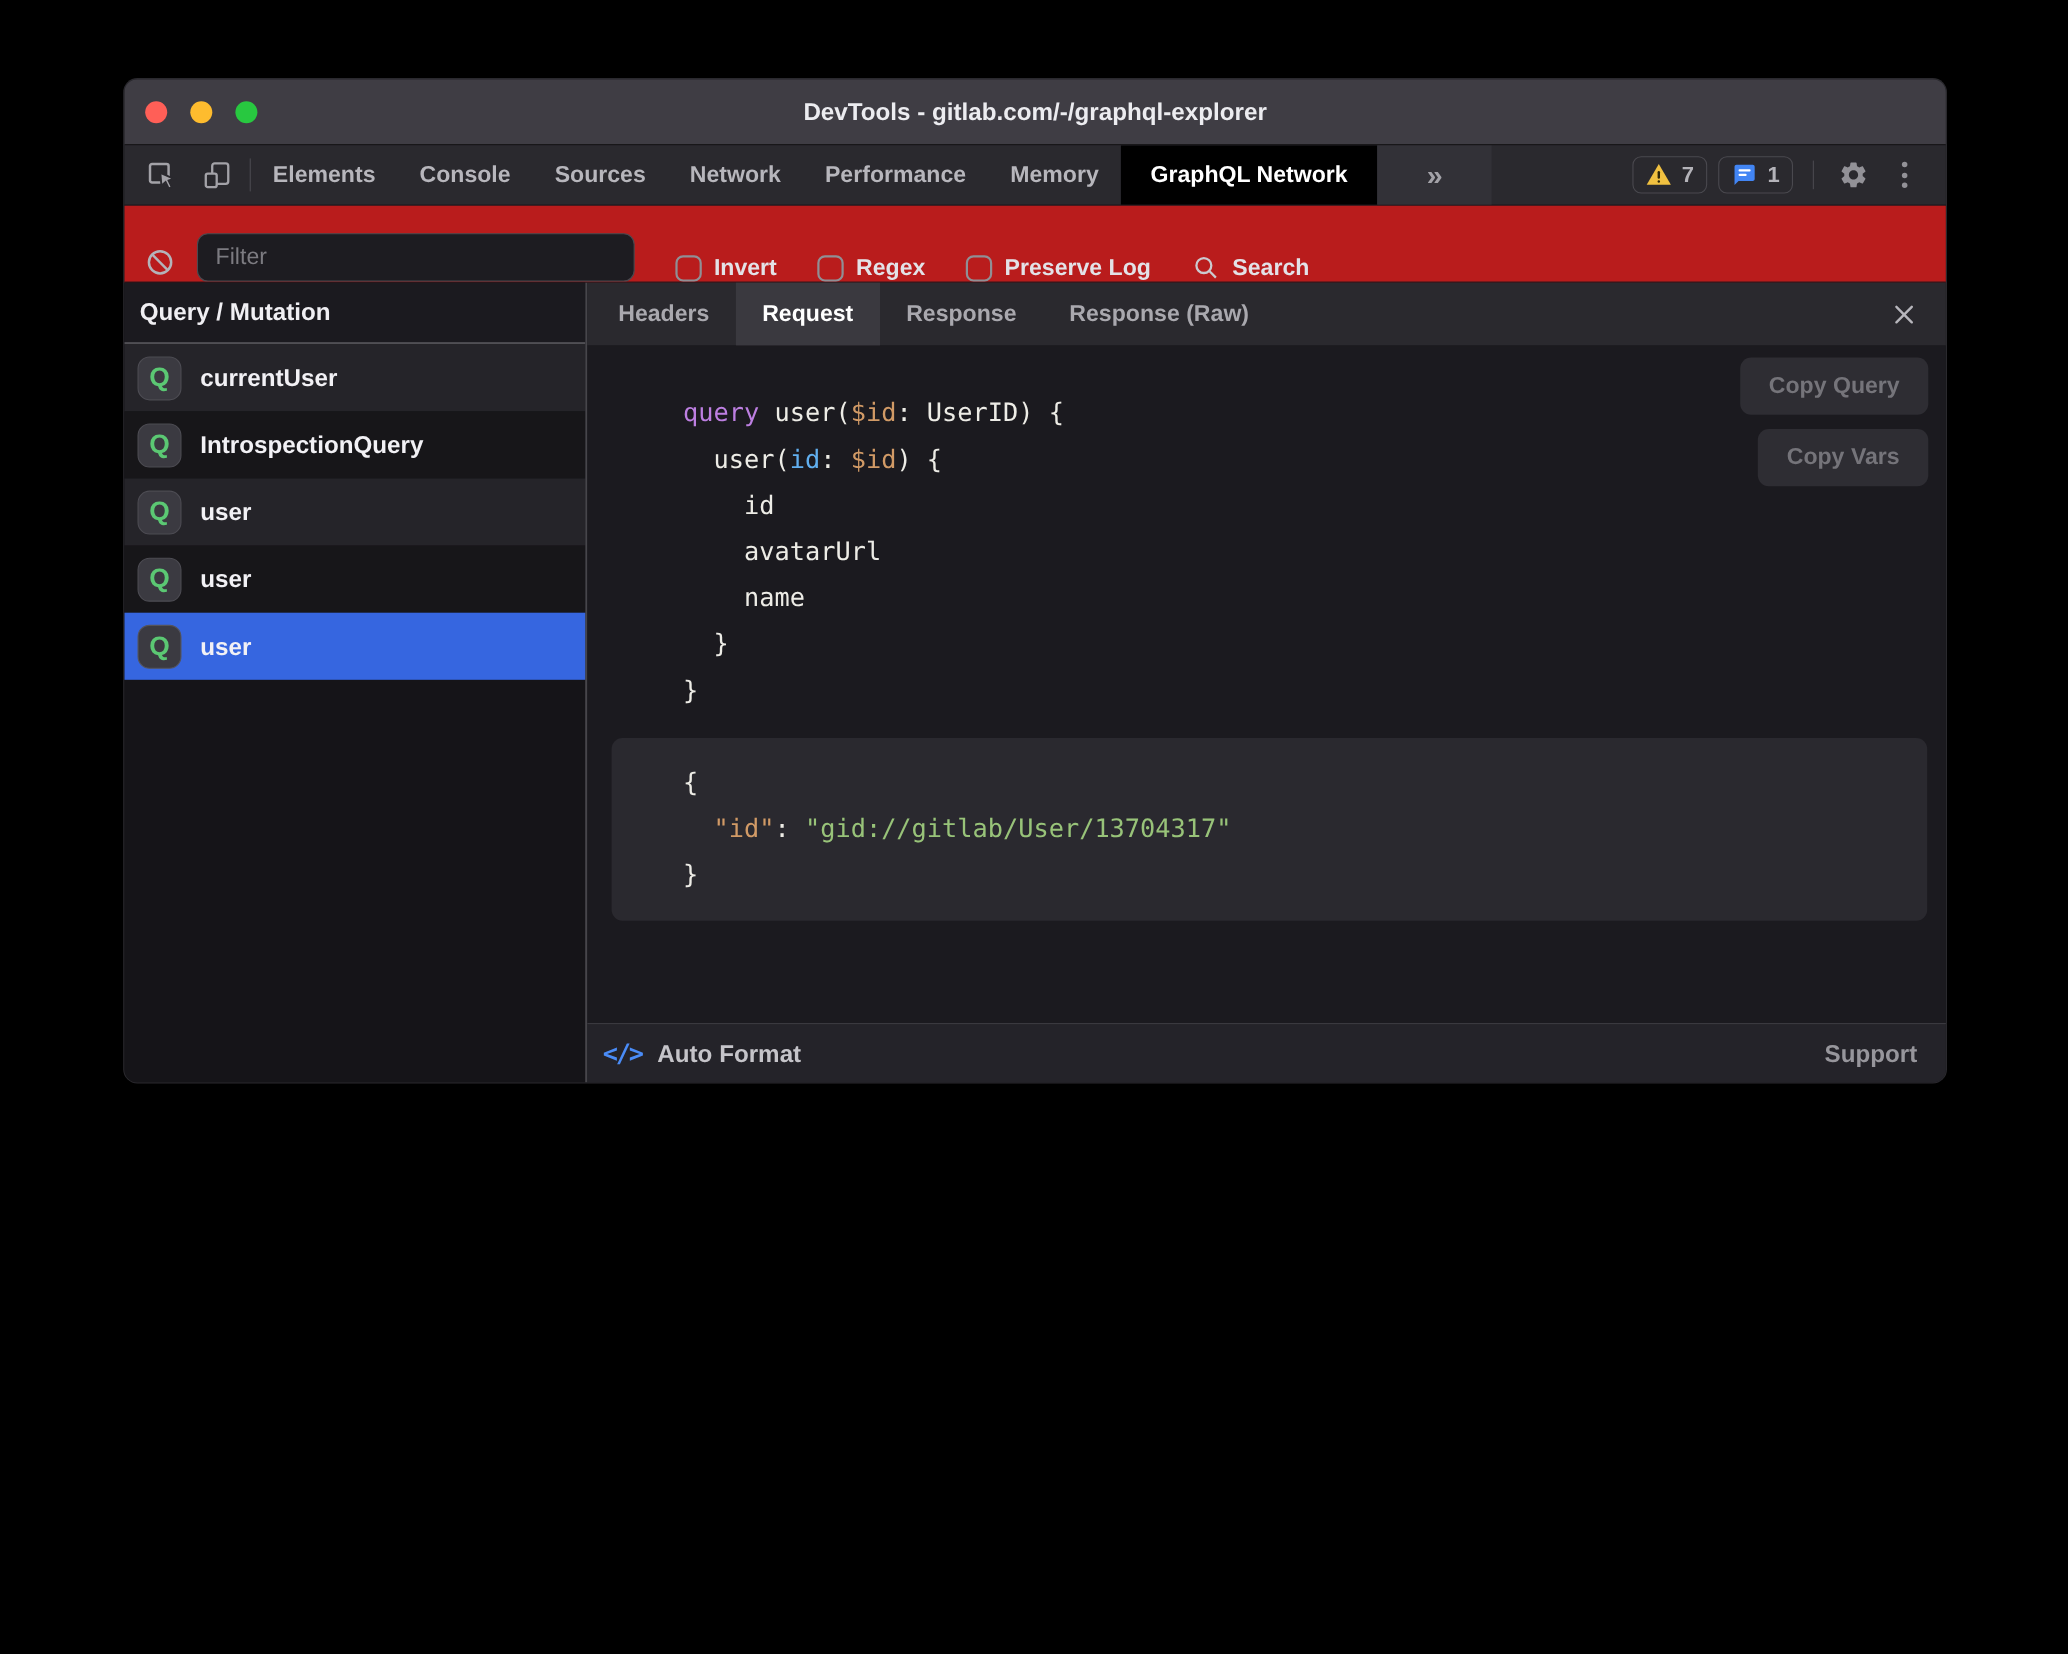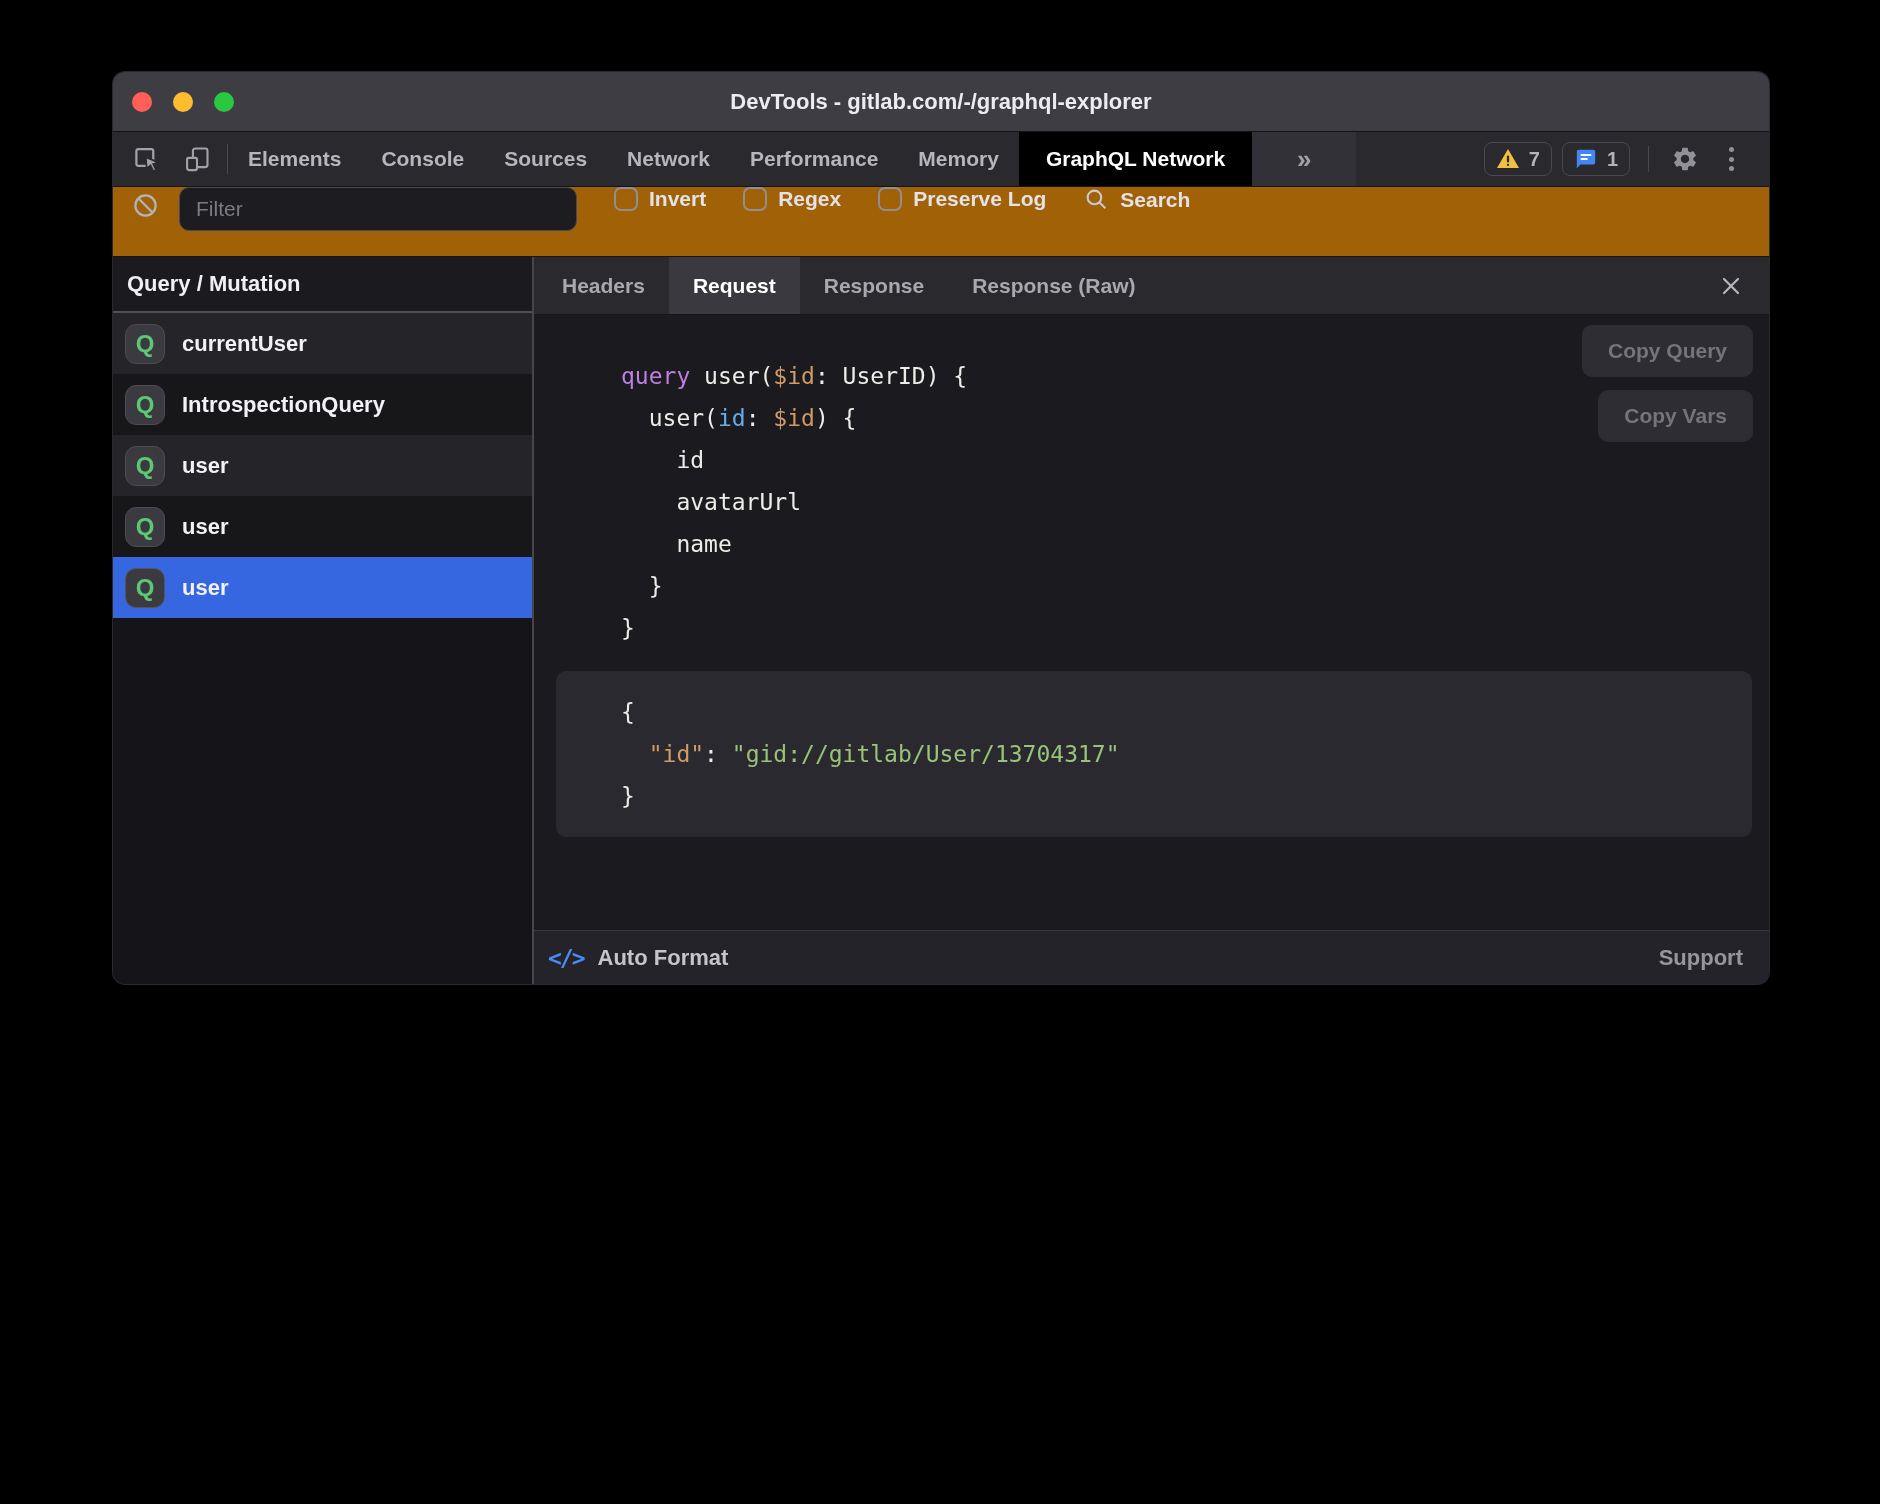--- a/index.html
+++ b/index.html
@@ -29,22 +29,22 @@
   .tb-right { margin-left:auto; display:flex; align-items:center; gap:10px; padding-right:20px; }
   .badge-btn { height:34px; min-width:64px; border:1px solid #4a494f; border-radius:8px;
     display:flex; align-items:center; justify-content:center; gap:9px; padding:0 11px;
     color:#b4b3b9; font-size:20px; font-weight:600; background:transparent; }
   .tb-right .vsep2 { width:1px; height:26px; background:#4a494f; margin:0 8px; }
   .icon-btn { display:flex; align-items:center; justify-content:center; width:36px; height:36px; }
   .dots { display:flex; flex-direction:column; gap:4.5px; }
   .dots i { width:5px; height:5px; border-radius:50%; background:#929197; display:block; }
 
   
-  .filterbar { flex:0 0 70px; background:#a16207; border-bottom:1px solid #161519;
-    display:flex; align-items:flex-start; padding-left:14px; }
+  .filterbar { flex:0 0 70px; background:#b91c1c; border-bottom:1px solid #161519;
+    display:flex; align-items:flex-end; padding-left:14px; }
   .filter-input { margin-left:16px; width:398px; height:44px; background:#1d1c21;
     border:1px solid #4a494f; border-radius:10px; color:#e8e7ec; font-size:21px; padding:0 16px;
     font-family:"Liberation Sans", sans-serif; outline:none; }
   .filter-input::placeholder { color:#7c7b81; }
   .cb-group { display:flex; align-items:center; gap:11px; margin-left:37px; }
   .checkbox { width:24px; height:24px; border:2px solid #908f95; border-radius:7px; background:transparent; flex:0 0 auto; }
   .cb-label { font-size:21px; font-weight:600; color:#e3e2e7; white-space:nowrap; }
   .search-group { display:flex; align-items:center; gap:11px; margin-left:38px; }
 
   

